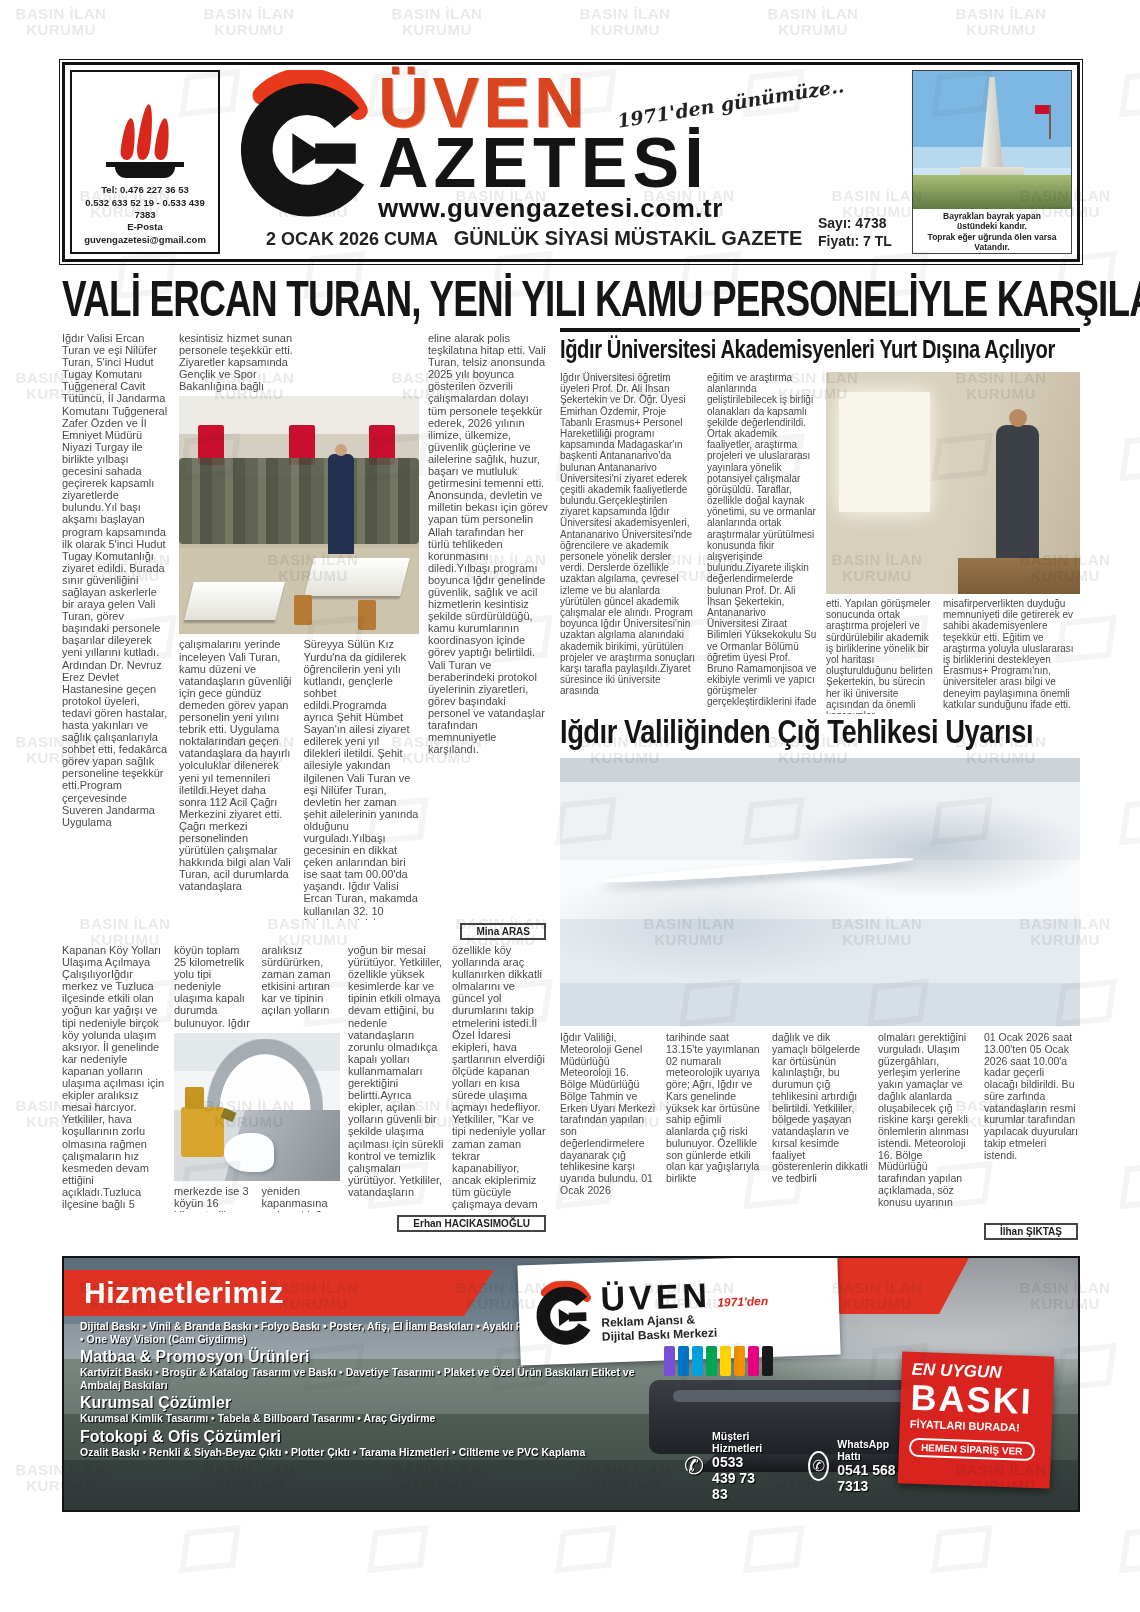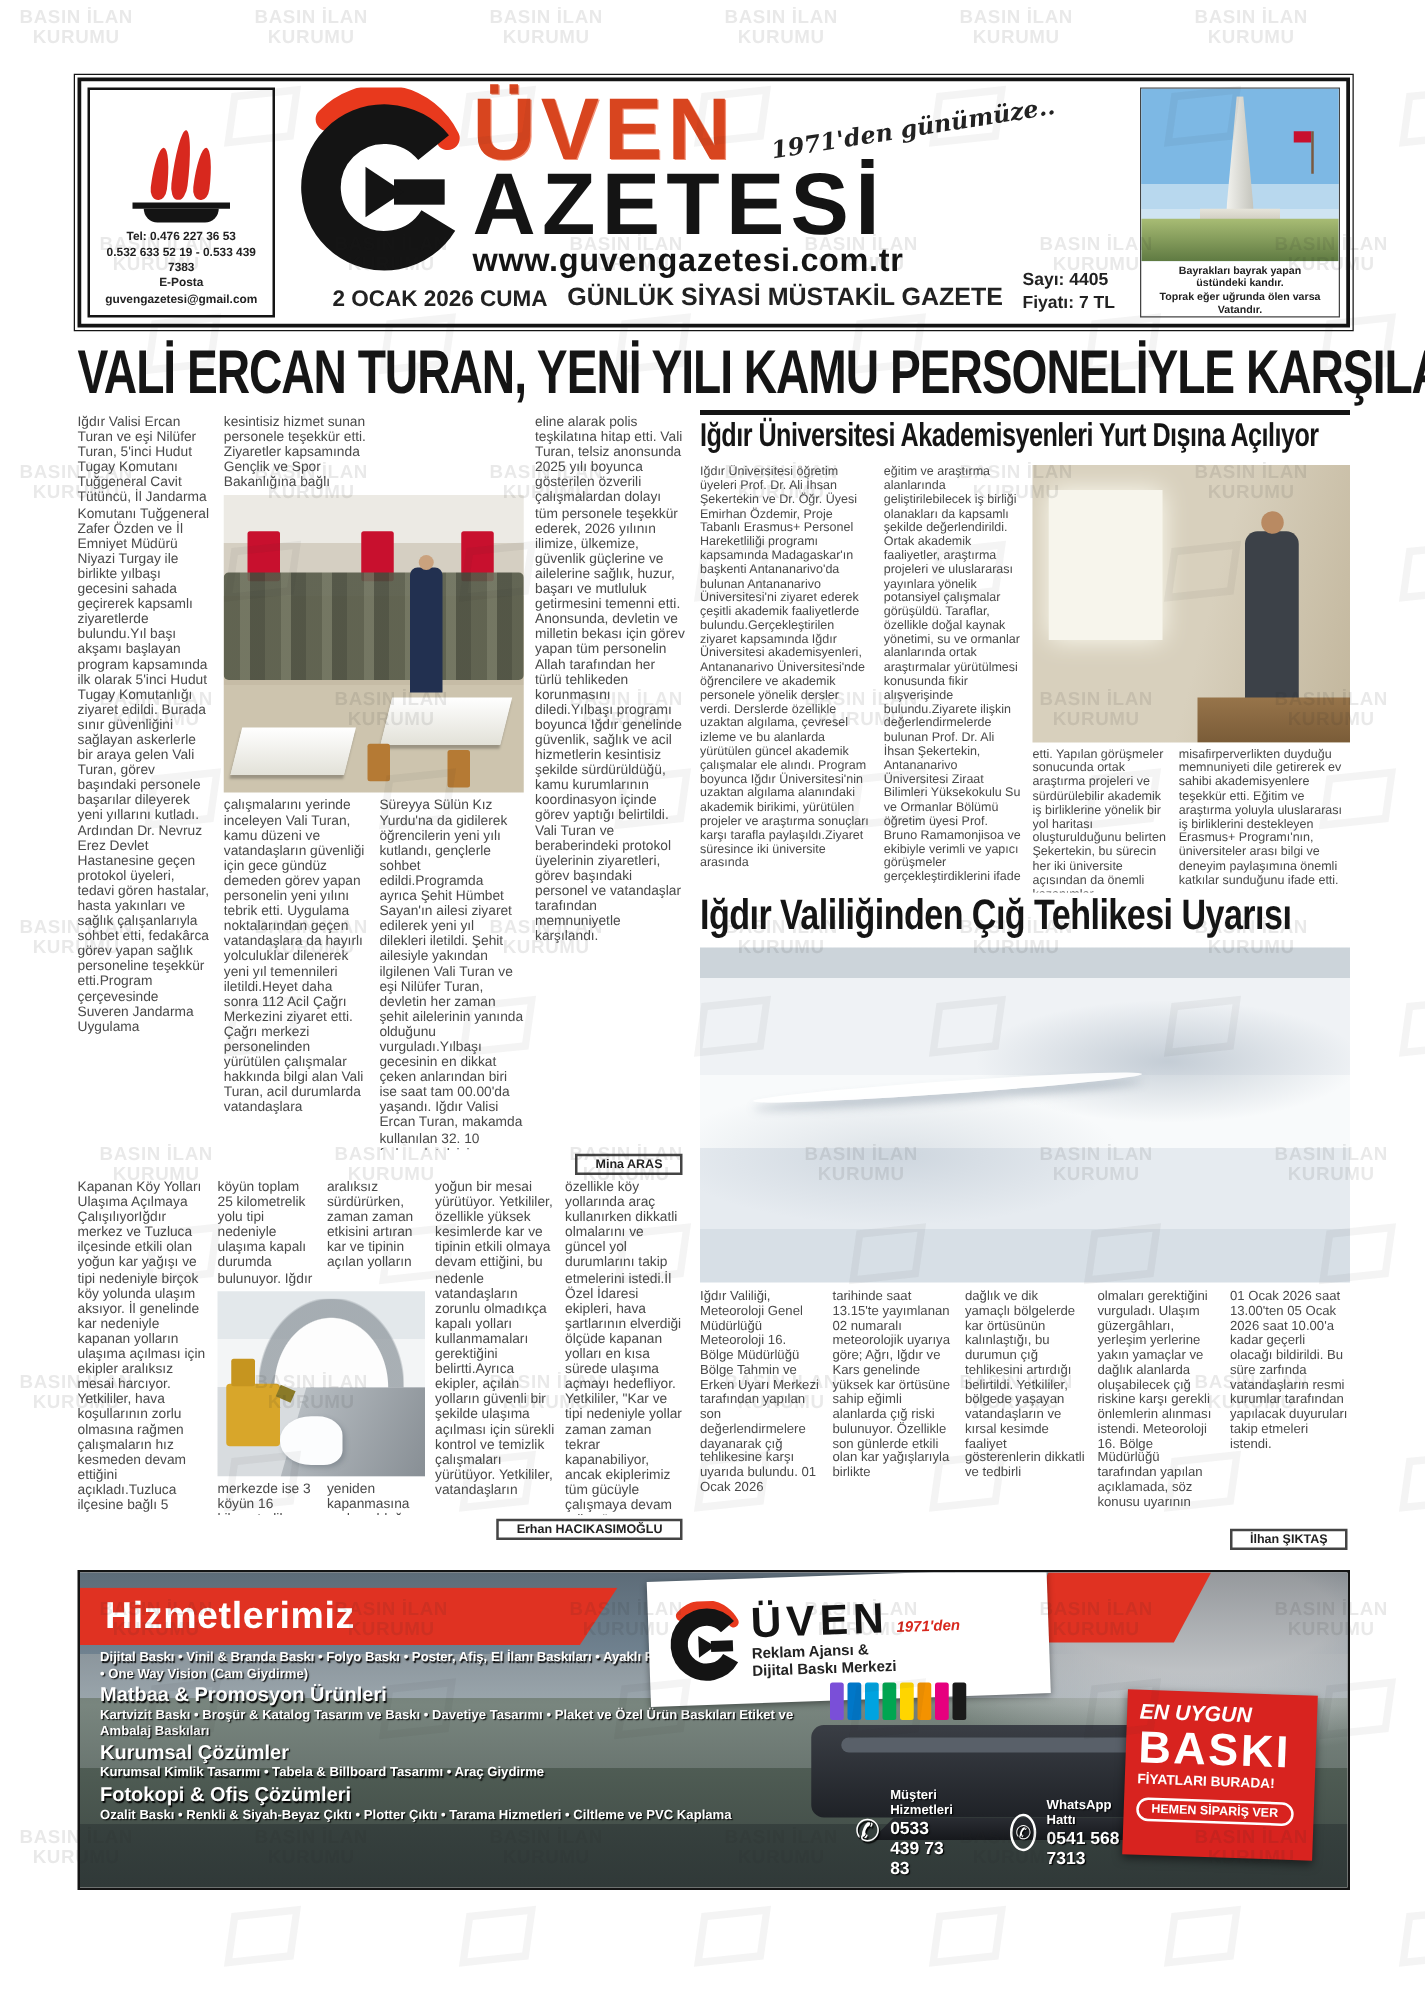--- a/index.html
+++ b/index.html
@@ -307,21 +307,21 @@
               <span class="since">1971'den günümüze..</span>
             </div>
             <div class="t2">AZETESİ</div>
             <div class="url">www.guvengazetesi.com.tr</div>
           </div>
         </div>
         <div class="mast-bottom">
           <span class="mdate">2 OCAK 2026 CUMA</span>
           <span class="msub">GÜNLÜK SİYASİ MÜSTAKİL GAZETE</span>
           <span class="missue">
-            <span>Sayı: 4405</span><br>
+            <span>Sayı: 4738</span><br>
             <span>Fiyatı: 7 TL</span>
           </span>
         </div>
       </div>
 
       <div class="monument-box">
         <div class="monu">
           <div class="obelisk"></div>
           <div class="obase"></div>
           <div class="mflag"></div>

